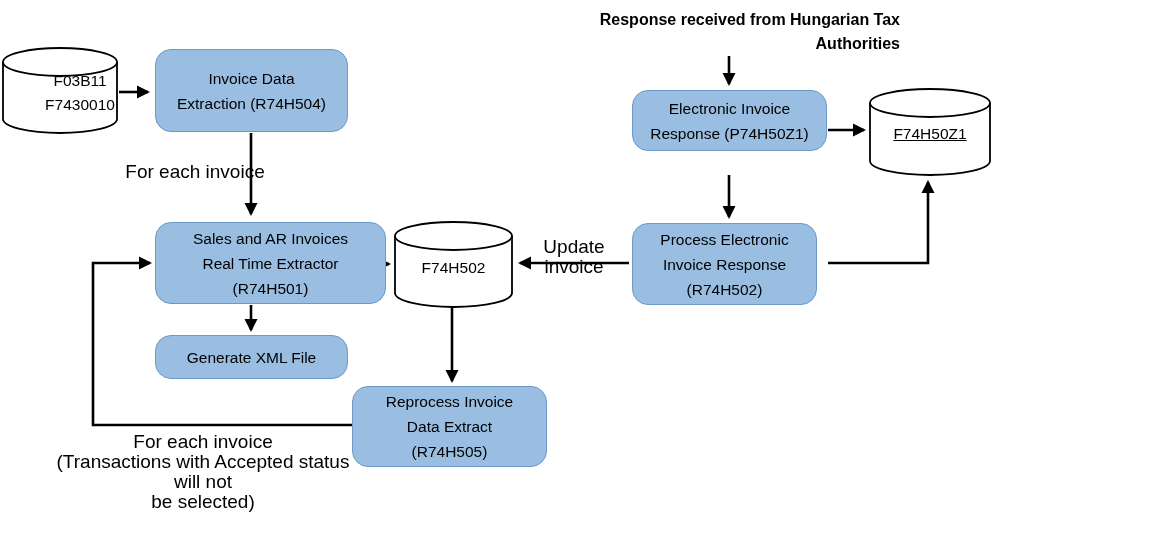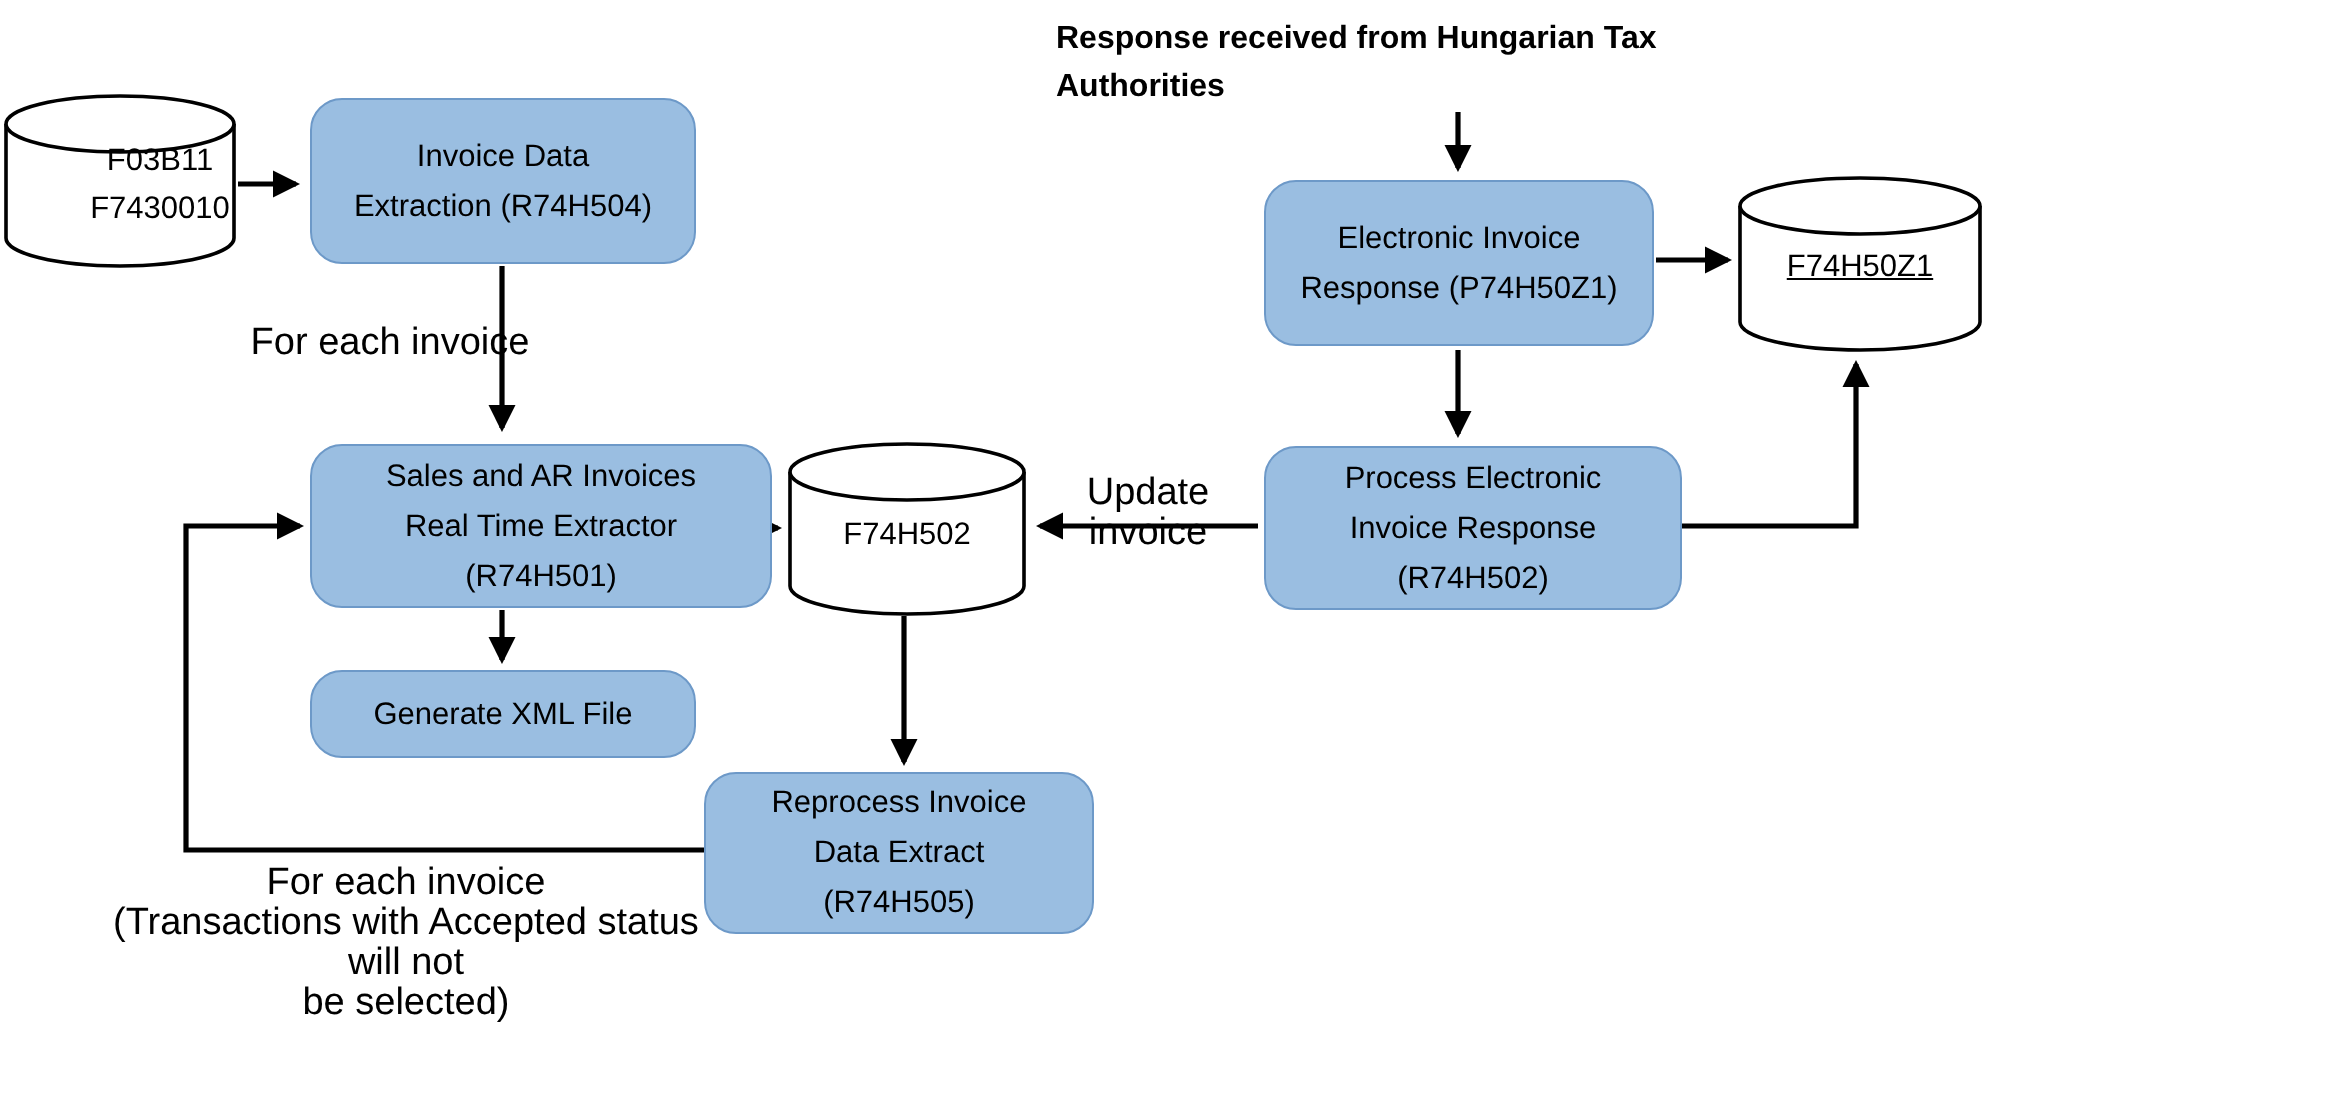--- a/index.html
+++ b/index.html
@@ -51,23 +51,23 @@
     position: absolute;
     text-align: center;
     white-space: pre-line;
     font-size: 19px;
     line-height: 20px;
     color: var(--text, #000);
   }
 
   .title {
     position: absolute;
-    left: 528px; top: 8px;
+    left: 560px; top: 8px;
     width: 340px;
-    text-align: left;
+    text-align: right;
     white-space: pre-line;
     font-weight: bold;
     font-size: 16px;
     line-height: 24px;
     color: var(--text, #000);
   }
 
   .cyl-shape { fill: var(--database-fill, #fff); stroke: var(--line, #000); stroke-width: 1.8; }
   .wire { stroke: var(--line, #000); stroke-width: 2.6; fill: none; }
 </style>
@@ -118,24 +118,24 @@
   <div class="pbox" style="left:155px; top:222px; width:231px; height:82px;">Sales and AR Invoices
 Real Time Extractor
 (R74H501)</div>
 
   <div class="pbox" style="left:155px; top:335px; width:193px; height:44px;">Generate XML File</div>
 
   <div class="pbox" style="left:352px; top:386px; width:195px; height:81px;">Reprocess Invoice
 Data Extract
 (R74H505)</div>
 
-  <div class="pbox" style="left:632px; top:90px; width:195px; height:83px;">Electronic Invoice
+  <div class="pbox" style="left:632px; top:90px; width:195px; height:61px;">Electronic Invoice
 Response (P74H50Z1)</div>
 
-  <div class="pbox" style="left:632px; top:223px; width:209px; height:82px;">Process Electronic
+  <div class="pbox" style="left:632px; top:223px; width:185px; height:82px;">Process Electronic
 Invoice Response
 (R74H502)</div>
 
   <div class="dbtext" style="left:3px; top:62px; width:114px; height:62px;margin-left:20px;">F03B11
 F7430010</div>
 
   <div class="dbtext" style="left:395px; top:240px; width:117px; height:55px;">F74H502</div>
 
   <div class="dbtext" style="left:870px; top:106px; width:120px; height:55px;text-decoration:underline;">F74H50Z1</div>
 

